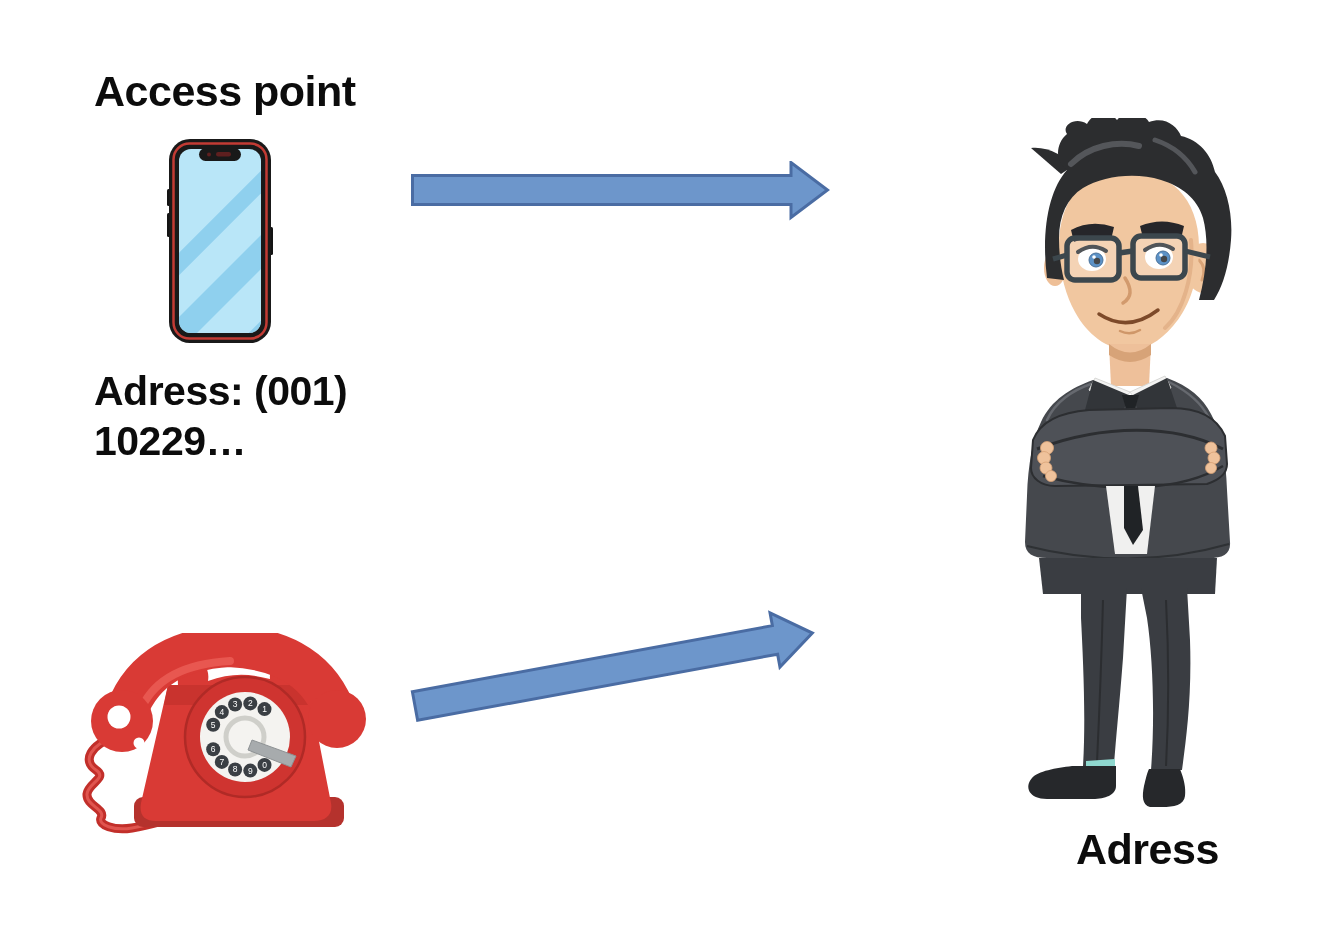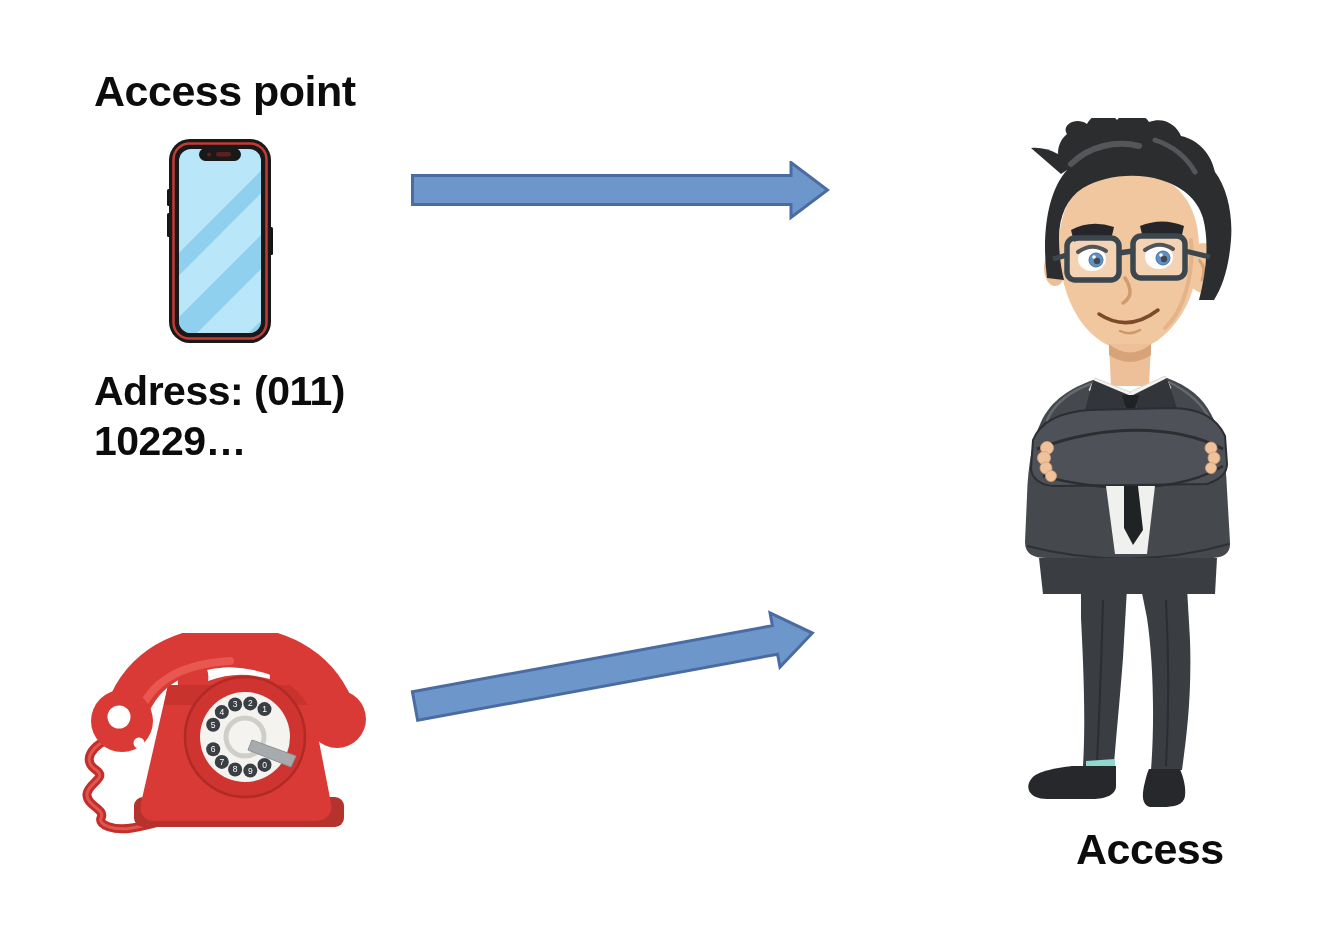--- a/index.html
+++ b/index.html
@@ -33,21 +33,21 @@
       <path d="M -10 150 L 150 -10" stroke="#8fd0ee" stroke-width="16" fill="none"></path>
       <path d="M 5 205 L 205 5" stroke="#8fd0ee" stroke-width="24" fill="none"></path>
       <path d="M 50 240 L 240 50" stroke="#8fd0ee" stroke-width="16" fill="none"></path>
     </g>
     <rect x="33" y="11" width="42" height="13" rx="6.5" fill="#191919"></rect>
     <rect x="50" y="15" width="15" height="4.5" rx="2.2" fill="#5e1f1f"></rect>
     <circle cx="43" cy="17.5" r="2" fill="#5e1f1f"></circle>
   </svg>
 
   <div class="label label-address" style="left:94px;top:366px;">
-    <div>Adress: (011)</div>
+    <div>Adress: (001)</div>
     <div>10229…</div>
   </div>
 
   <svg class="abs" style="left:411px;top:161px;" width="420" height="60" viewBox="0 0 420 60">
     <polygon points="1.5,14.5 380,14.5 380,1.5 416.5,29 380,56.5 380,43.5 1.5,43.5" fill="#6d96cb" stroke="#4a6ca3" stroke-width="3" stroke-linejoin="miter"></polygon>
   </svg>
 
   <svg class="abs" style="left:403px;top:598px;" width="422" height="136" viewBox="0 0 422 136">
     <g transform="translate(12,108) rotate(-10.4)">
       <polygon points="0,-14.5 366,-14.5 366,-27.5 404,0 366,27.5 366,14.5 0,14.5" fill="#6d96cb" stroke="#4a6ca3" stroke-width="3" stroke-linejoin="miter"></polygon>
@@ -196,15 +196,15 @@
     </g>
 
     <path d="M 83 643 L 112 641 L 112 650 L 83 652 Z" fill="#8fd8cf"></path>
 
     <g fill="#26282b">
       <path d="M 113 648 L 113 668 C 113 677 102 681 90 681 L 44 681 C 26 681 21 669 29 660 C 35 653 53 650 69 648 Z"></path>
       <path d="M 146 651 L 177 651 C 181 661 183 670 182 678 C 181 687 171 689 159 689 L 147 689 C 139 687 139 678 141 668 C 143 660 144 655 146 651 Z"></path>
     </g>
   </svg>
 
-  <div class="label label-title" style="left:1076px;top:828px;">Access</div>
+  <div class="label label-title" style="left:1076px;top:828px;">Adress</div>
 
 </div>
 
 </body></html>

